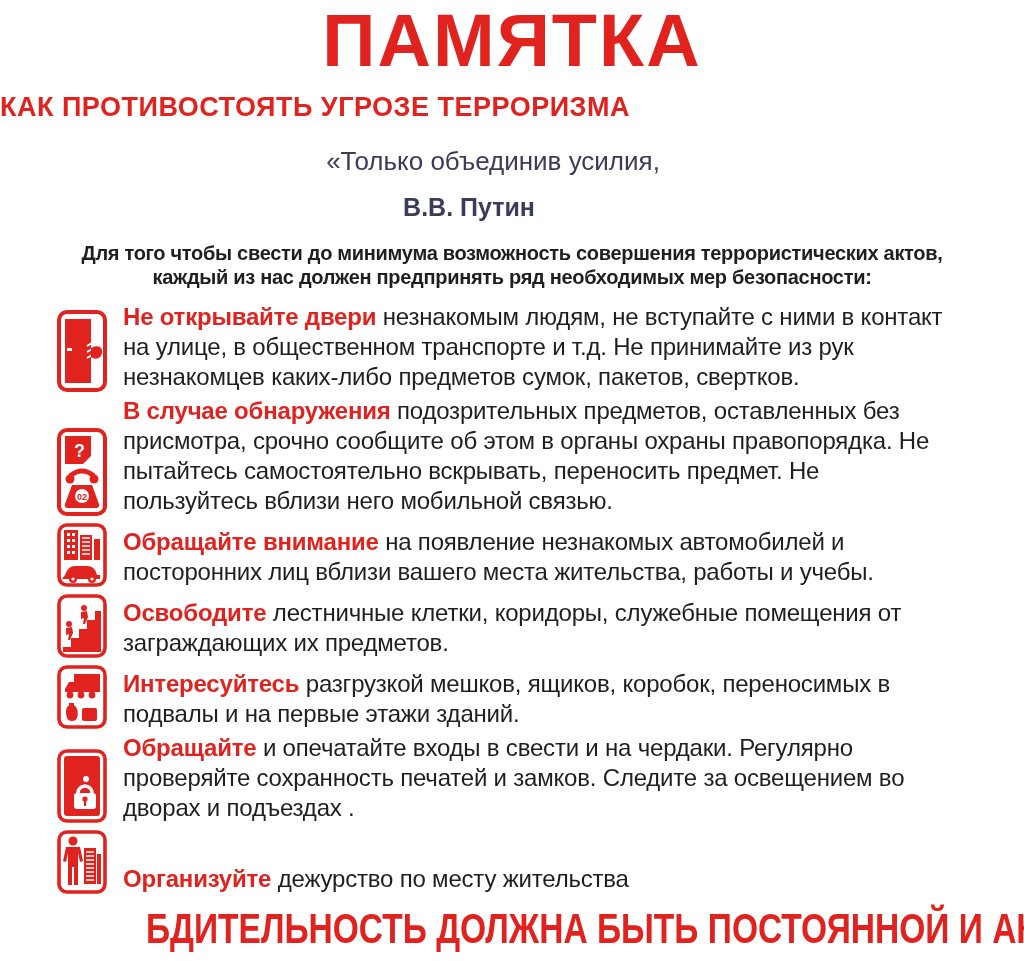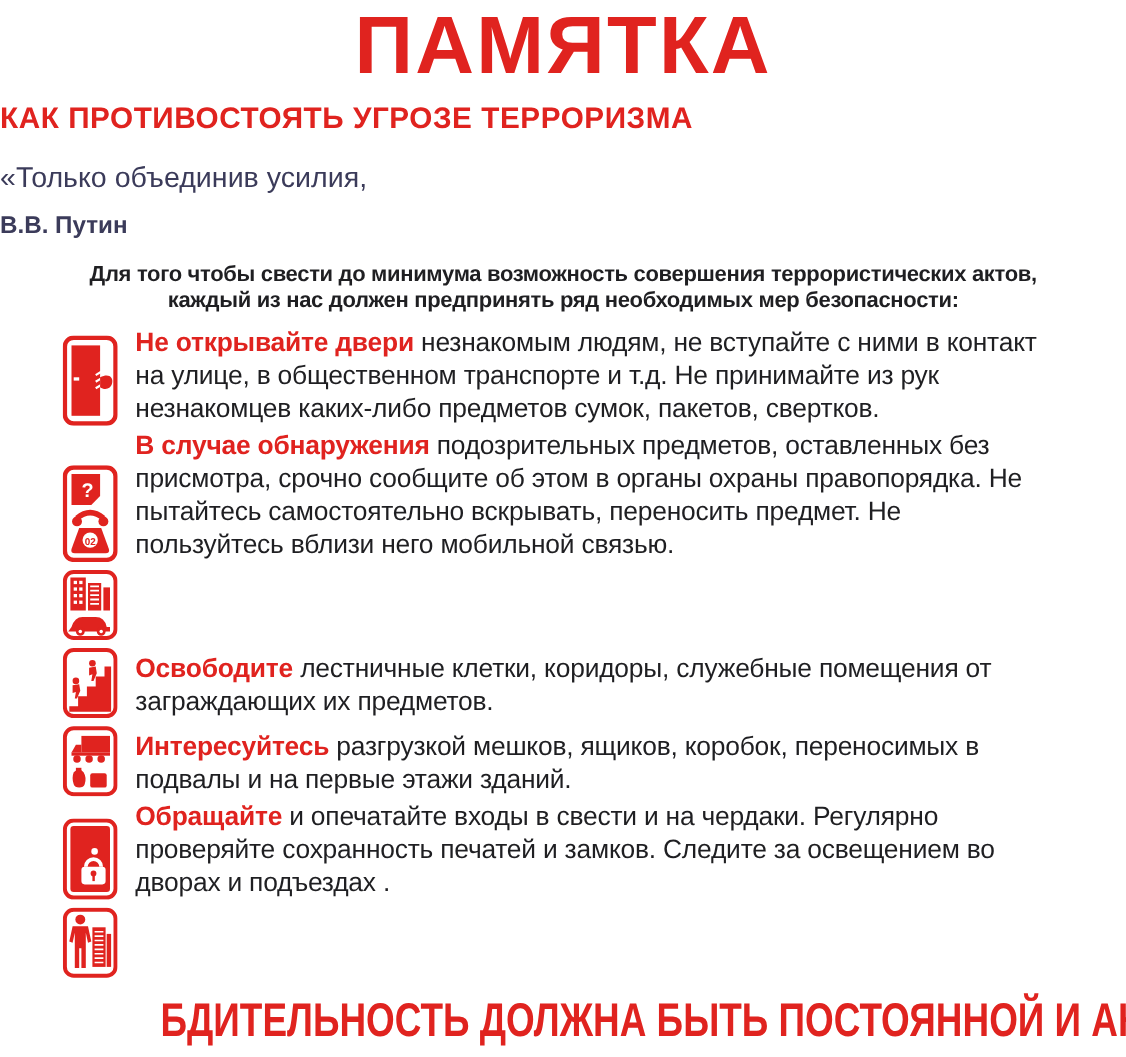--- a/index.html
+++ b/index.html
@@ -27,28 +27,28 @@
     margin-top: 14px;
     letter-spacing: 0.5px;
   }
 
   .quote {
     margin-top: 20px;
     padding-right: 38px;
     color: #3b3b5a;
     font-size: 26px;
     line-height: 1.45;
-    text-align: left;
+    text-align: center;
   }
   .quote .q-line { white-space: nowrap; }
   .quote .q-author {
     font-weight: bold;
     margin-top: 8px;
     padding-right: 48px;
-    font-size: 22px;
+    font-size: 25px;
   }
 
   .intro {
     margin: 16px auto 0 auto;
     width: 870px;
     text-align: center;
     font-weight: bold;
     font-size: 20px;
     line-height: 1.22;
     color: #1f1f22;
@@ -153,20 +153,21 @@
           <rect x="23" y="12" width="12" height="25" fill="#e0231f"></rect>
           <path d="M25 15 h8 M25 19 h8 M25 23 h8 M25 27 h8 M25 31 h8" stroke="#fff" stroke-width="1.6"></path>
           <rect x="37" y="16" width="6" height="21" fill="#e0231f"></rect>
           <path d="M8 52 q3 -9 10 -9 h12 q8 0 10 9 h3 v4 h-38 z" fill="#e0231f"></path>
           <circle cx="16" cy="56" r="4" fill="#e0231f"></circle>
             <circle cx="16" cy="56" r="1.6" fill="#fff"></circle>
           <circle cx="35" cy="56" r="4" fill="#e0231f"></circle>
             <circle cx="35" cy="56" r="1.6" fill="#fff"></circle>
         </svg>
       </span>
+      <div class="item-text"><span class="lead">Обращайте внимание</span><span> на появление незнакомых автомобилей и посторонних лиц вблизи вашего места жительства, работы и учебы.</span></div>
     </div>
 
     <div class="item">
       <span class="icon-box">
         <svg width="50" height="64" viewBox="0 0 50 64">
           <rect x="2" y="2" width="46" height="60" rx="8" fill="none" stroke="#e0231f" stroke-width="3.6"></rect>
           <path d="M44 58 H6 v-5 h8 v-9 h8 v-9 h8 v-9 h8 v-9 h6 z" fill="#e0231f"></path>
           <circle cx="12" cy="30" r="3" fill="#e0231f"></circle>
           <path d="M9 34 l6 -1 1 6 -3 7 -2 0 1 -6 -3 1 z" fill="#e0231f"></path>
           <circle cx="27" cy="14" r="3" fill="#e0231f"></circle>
@@ -213,20 +214,21 @@
       <span class="icon-box">
         <svg width="50" height="64" viewBox="0 0 50 64">
           <rect x="2" y="2" width="46" height="60" rx="8" fill="none" stroke="#e0231f" stroke-width="3.6"></rect>
           <rect x="27" y="18" width="12" height="36" fill="#e0231f"></rect>
           <path d="M29 22 h8 M29 26 h8 M29 30 h8 M29 34 h8 M29 38 h8 M29 42 h8 M29 46 h8 M29 50 h8" stroke="#fff" stroke-width="1.5"></path>
           <rect x="40" y="24" width="4" height="30" fill="#e0231f"></rect>
           <circle cx="16" cy="11" r="4.5" fill="#e0231f"></circle>
           <path d="M9 17 h14 l3 14 -3 1 -2 -9 v32 h-4 v-18 h-2 v18 h-4 v-32 l-2 9 -3 -1 z" fill="#e0231f"></path>
         </svg>
       </span>
+      <div class="item-text"><span class="lead">Организуйте</span><span>  дежурство по месту жительства</span></div>
     </div>
 
   </div>
 
   <div class="footer-line">
     <span>БДИТЕЛЬНОСТЬ ДОЛЖНА БЫТЬ ПОСТОЯННОЙ И АКТИВНОЙ</span>
   </div>
 
 </div>
 

